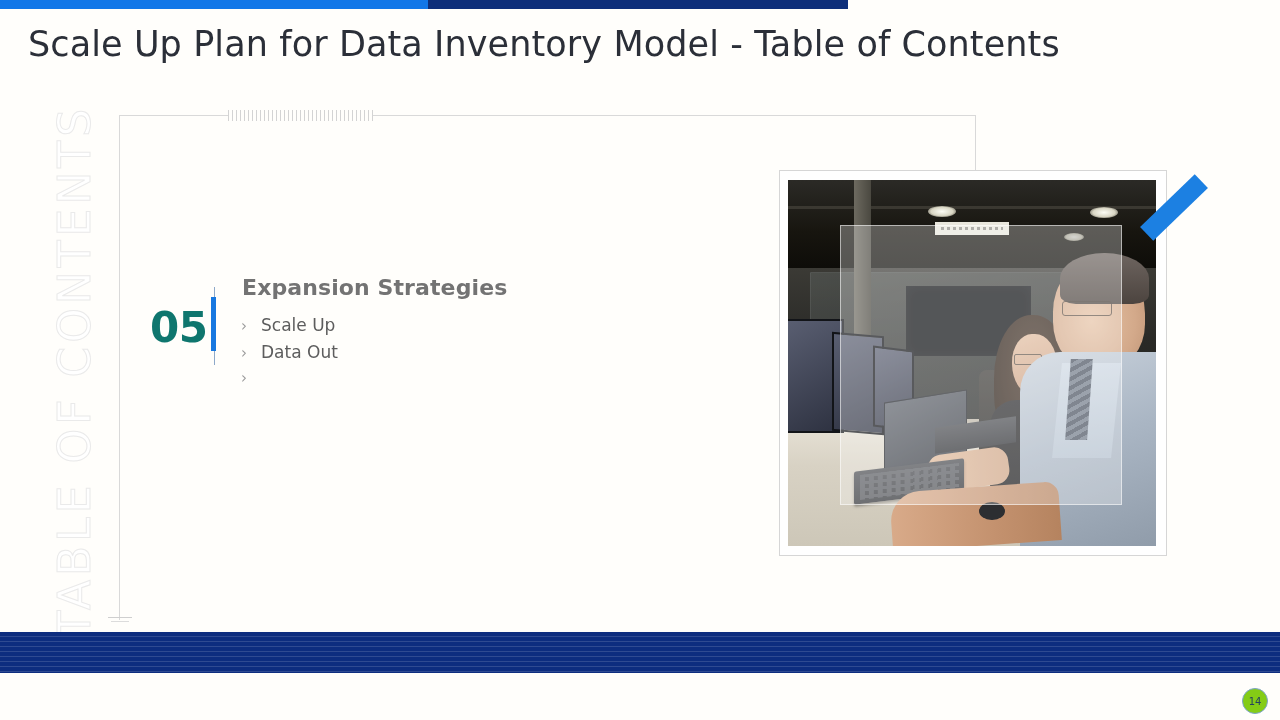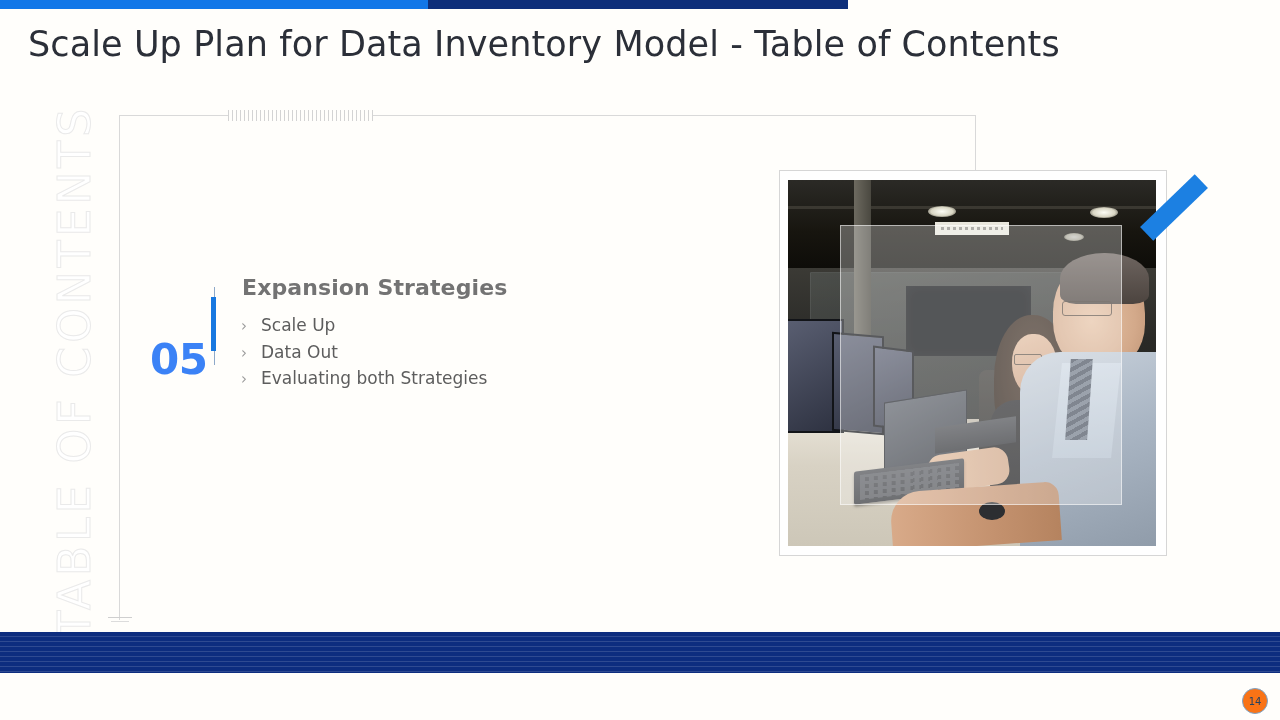--- a/index.html
+++ b/index.html
@@ -91,24 +91,23 @@
     position: absolute; left: 975px; top: 115px;
     width: 1px; height: 58px;
     background: #d9d9d9;
   }
 
   
   #section-number {
     position: absolute; left: 150px; top: 303px;
     font-size: 42px;
     font-weight: 700;
-    color: #3b82f6;
+    color: #0f766e;
     font-family: "DejaVu Sans", sans-serif;
     letter-spacing: -0.5px;
-    margin-top: 32px;
   }
   #divider-hairline {
     position: absolute; left: 214px; top: 287px;
     width: 1px; height: 78px;
     background: #8ea9c9;
   }
   #divider-blue-bar {
     position: absolute; left: 211px; top: 297px;
     width: 5px; height: 54px;
     background: #1878e0;
@@ -339,21 +338,21 @@
   
   #page-badge {
     position: absolute; left: 1242px; top: 688px;
     width: 24px; height: 24px;
     border: 1px solid #7ba3c9;
     border-radius: 50%;
     display: flex; align-items: center; justify-content: center;
     font-size: 10px;
     color: #24415f;
     font-family: "DejaVu Sans", sans-serif;
-    background: #f97316;
+    background: #84cc16;
   }
 </style>
 </head>
 <body>
 
 <div id="top-bar-blue"></div>
 <div id="top-bar-navy"></div>
 
 <div id="slide-title">Scale Up Plan for Data Inventory Model - Table of Contents</div>
 
@@ -377,21 +376,20 @@
   <li>
     <span class="chev">›</span>
     <span>Scale Up</span>
   </li>
   <li>
     <span class="chev">›</span>
     <span>Data Out</span>
   </li>
   <li>
     <span class="chev">›</span>
-    <span>Evaluating both Strategies</span>
   </li>
 </ul>
 
 <div id="photo-frame"></div>
 
 <div id="photo">
   <div class="ph-ceiling"></div>
   <div class="ph-ceil-beam"></div>
   <div class="ph-backwall"></div>
   <div class="ph-glass"></div>

